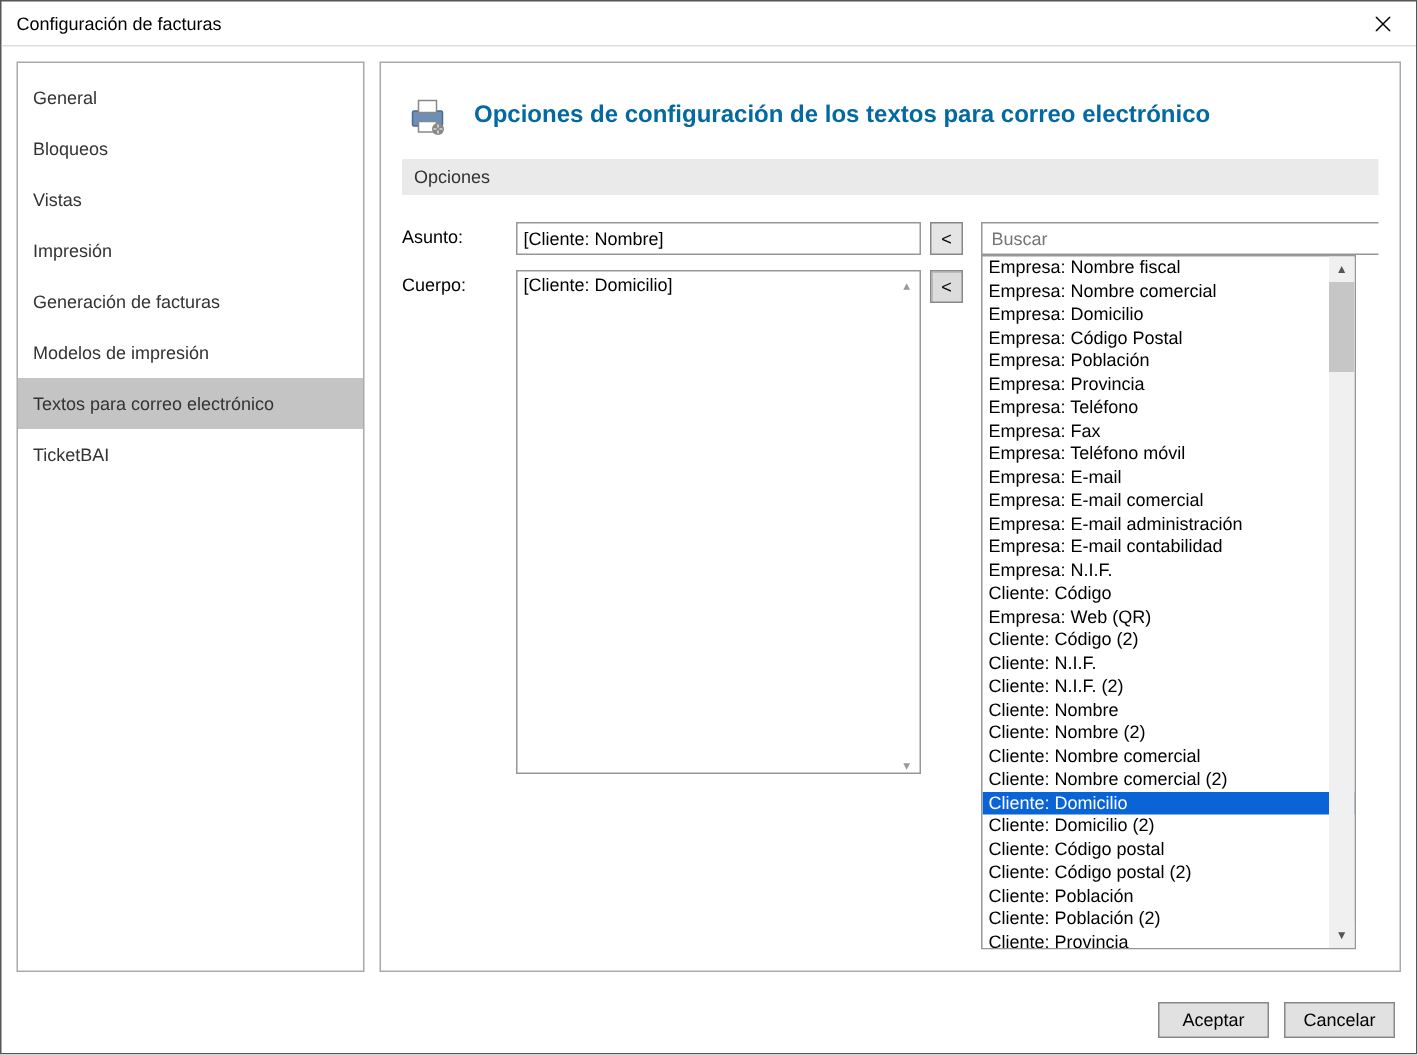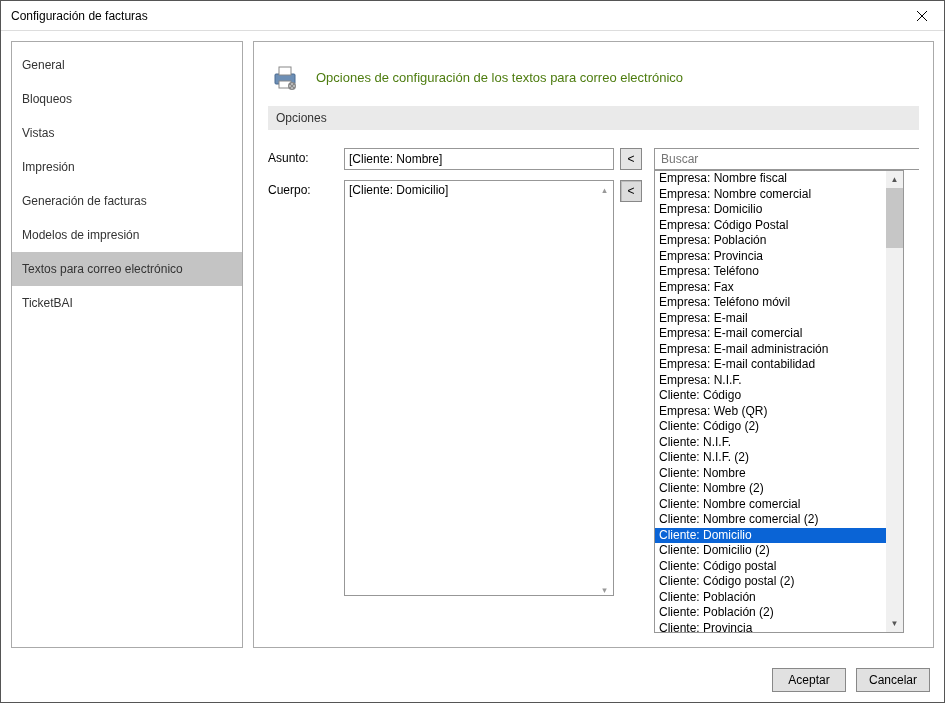--- a/index.html
+++ b/index.html
@@ -9,28 +9,28 @@
     .titlebar .title { font-size:12px; color:#000;}
     .titlebar .close { width:45px; height:29px; display:flex; justify-content:center; align-items:center; cursor:pointer;}
     .content { flex:1; padding:10px; display:flex; gap:10px; overflow:hidden;}
     .sidebar { width:232px; border:1px solid #aaa; background:#fff;}
     .sidebar-item { padding:10px 10px; cursor:pointer; color:#333; font-size:12px;}
     .sidebar-item:first-child{ margin-top:6px;}
     .sidebar-item.active { background:#c4c4c4;}
     .main { flex:1; border:1px solid #aaa; padding:14px 14px 14px 14px; display:flex; flex-direction:column; overflow:hidden;}
     .main-header { display:flex; align-items:center; gap:18px; padding:8px 4px 10px 4px;}
     .main-header .icon-wrap { width:26px; height:26px; position:relative;}
-    .main-header h2 { font-size:13px; font-weight:400; color:#4d7c0f;}
+    .main-header h2 { font-size:16px; font-weight:700; color:#0369a1;}
     .section-bar { background:#eaeaea; padding:5px 8px; font-size:12px; color:#333; margin-top:6px;}
     .workarea { flex:1; display:flex; padding-top:18px; overflow:hidden;}
     .left-col { display:flex; flex-direction:column; gap:10px;}
     .row { display:flex; align-items:flex-start; gap:6px;}
     .label { width:70px; padding-top:3px; color:#000;}
     .txt-input { width:270px; height:22px; border:1px solid #979797; padding:2px 4px; font-size:12px;}
-    .txtarea { width:270px; height:416px; border:1px solid #979797; padding:2px 18px 2px 4px; font-size:12px; resize:none; position:relative;}
+    .txtarea { width:270px; height:336px; border:1px solid #979797; padding:2px 18px 2px 4px; font-size:12px; resize:none; position:relative;}
     .txtarea-wrap { position:relative;}
     .ta-scroll-up, .ta-scroll-down { position:absolute; right:1px; width:17px; height:17px; display:flex; justify-content:center; align-items:center; color:#999; font-size:9px;}
     .ta-scroll-up { top:1px;} .ta-scroll-down { bottom:1px;}
     .insert-btn { width:22px; height:22px; border:1px solid #888; background:#e5e5e5; display:flex; align-items:center; justify-content:center; cursor:pointer; padding:0;}
     .insert-btn.sunken { border:1px solid #888; background:#dcdcdc; box-shadow: inset 1px 1px 0 #bbb;}
     .right-col { margin-left:12px; flex:1; display:flex; flex-direction:column; width:250px;}
     .search { width:284px; height:22px; border:1px solid #979797; padding:2px 6px; color:#888; margin-bottom:0;}
     .listbox { width:250px; flex:1; border:1px solid #979797; overflow:hidden; position:relative; background:#fff;}
     .list-inner { height:100%; overflow:hidden;}
     .list-item { padding:0 4px; font-size:12px; height:15.5px; line-height:15.5px; color:#000; cursor:pointer; white-space:nowrap;}

